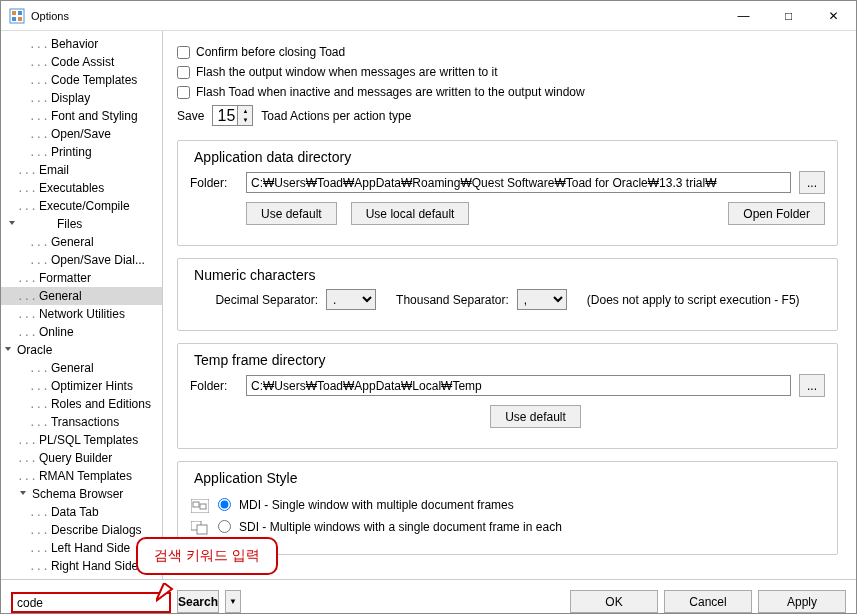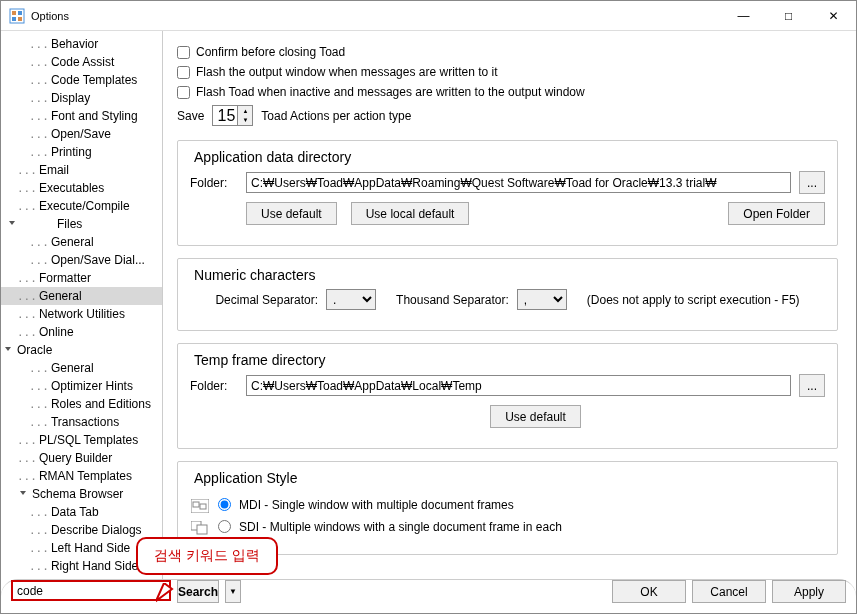--- a/index.html
+++ b/index.html
@@ -32,25 +32,25 @@
 .fieldset .legend { font-size: 14px; margin-top: -18px; background: #fff; display: inline-block; padding: 0 4px; margin-bottom: 6px; }
 .row { display: flex; align-items: center; gap: 8px; margin-bottom: 8px; justify-content: center; }
 .row label { min-width: 48px; text-decoration: underline; text-decoration-color: transparent; }
 .row input[type="text"] { border: 1px solid #888; height: 21px; padding: 0 4px; font-size: 12px; flex: 1; }
 .btn { border: 1px solid #aaa; background: #f0f0f0; height: 23px; padding: 0 14px; font-size: 12px; cursor: pointer; }
 .btn.small { padding: 0 6px; width: 26px; }
 select.combo { border: 1px solid #888; height: 21px; width: 50px; font-size: 12px; padding: 0 2px; }
 .note { color: #000; }
 .style-row { display: flex; align-items: flex-start; gap: 8px; margin: 6px 0; }
 .style-icon { width: 20px; height: 16px; display: flex; align-items: center; justify-content: center; }
-.footer { height: 34px; border-top: 1px solid #ccc; display: flex; align-items: flex-start; padding: 0 10px; gap: 6px; border-radius: 17px; }
+.footer { height: 34px; border-top: 1px solid #ccc; display: flex; align-items: flex-end; padding: 0 10px; gap: 6px; }
 .search-input { border: 1px solid #888; height: 21px; width: 160px; padding: 0 4px; font-size: 12px; }
 .search-highlight { border: 2px solid #cc0000 !important; }
 .footer .spacer { flex: 1; }
-.footer .btn { width: 74px; padding: 0; }
+.footer .btn { width: 88px; padding: 0; }
 .dropdown-toggle { border: 1px solid #aaa; background: #f0f0f0; height: 23px; width: 16px; display: flex; align-items: center; justify-content: center; cursor: pointer; font-size: 8px; }
 .callout { position: absolute; left: 135px; bottom: 38px; background: #fff; border: 2px solid #cc0000; border-radius: 10px; padding: 8px 16px; color: #cc0000; font-size: 14px; font-weight: 500; }
 .callout-tail { position: absolute; left: 155px; bottom: 28px; width: 0; height: 0; }
 .callout-tail svg { position: absolute; top: -2px; left: 0; }
 </style>
 </head>
 <body>
 
 <div class="window">
   <div class="titlebar">

